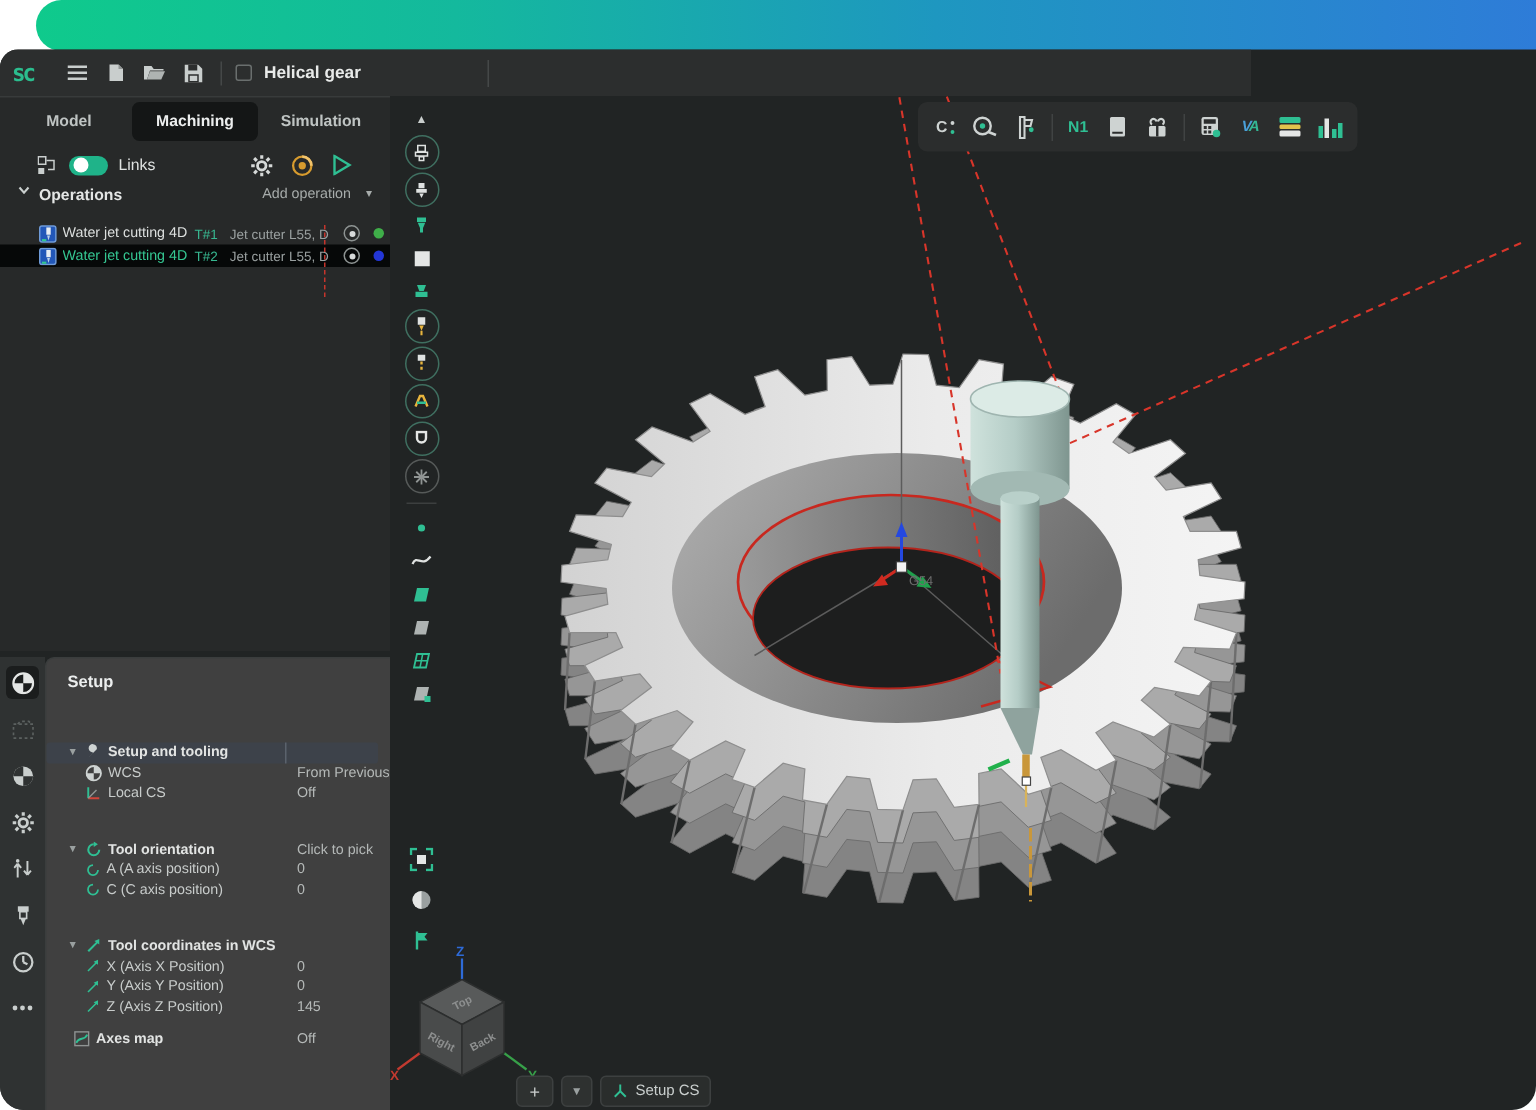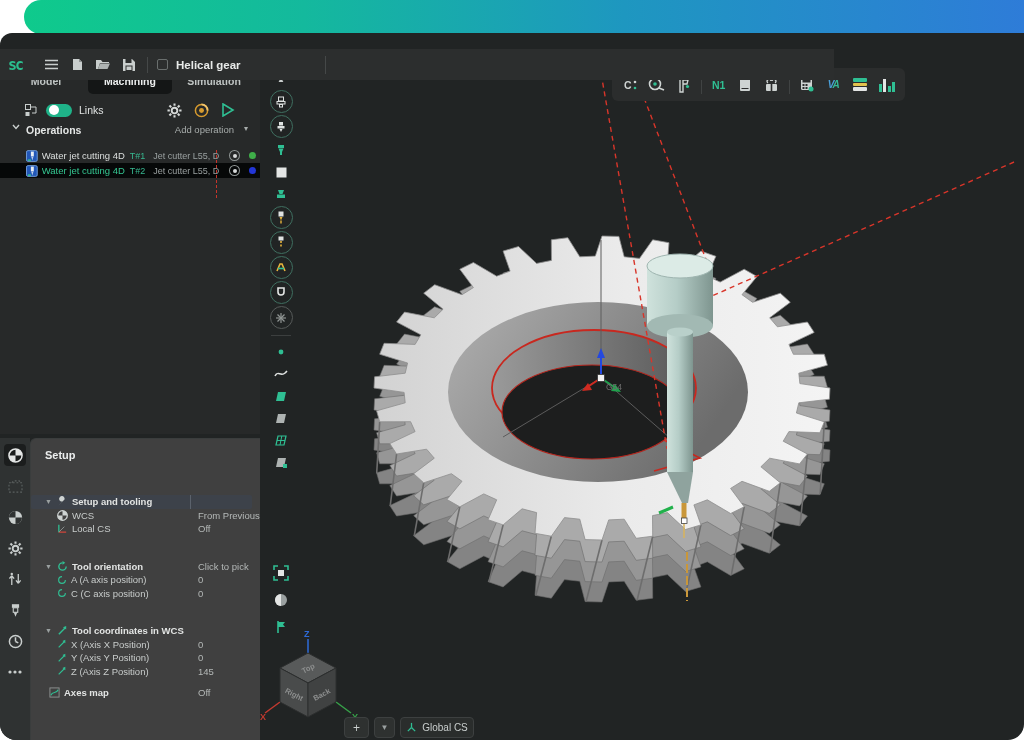--- a/index.html
+++ b/index.html
@@ -14,21 +14,21 @@
 
   
   .app { position:absolute; left:0; top:33px; width:1024px; height:707px;
     background:#212424; border-radius:12px 0 16px 16px; overflow:hidden;
     color:#d6d9d8; font-size:10px; }
 
   
   #scene-svg { position:absolute; left:0; top:0; width:1024px; height:707px; z-index:1; }
 
   
-  .titlebar { position:absolute; left:0; top:16px; width:834px; height:31px; z-index:3;
+  .titlebar { position:absolute; left:0; top:0; width:834px; height:31px; z-index:3;
     background:#2c2e2e; display:flex; align-items:center; }
   .logo { width:30px; margin-left:8px; color:#2bbd8e;
     font-family:"DejaVu Sans Mono", monospace; font-weight:bold; font-size:15px;
     letter-spacing:-2px; transform:scaleY(1.05); }
   .tb-btn { width:26px; height:22px; display:flex; align-items:center; justify-content:center;
     color:#c9cecd; cursor:pointer; }
   .tb-sep { width:1px; height:16px; background:#454848; margin:0 5px; }
   .doc-box { width:11px; height:11px; border:1px solid #6a6f6e; border-radius:2px; margin:0 8px 0 4px; }
   .win-title { color:#e8eae9; font-weight:bold; font-size:11.5px; }
   .tb-sep2 { width:1px; height:18px; background:#454848; margin-left:84px; }
@@ -735,18 +735,18 @@
 
     <div class="bottom-bar">
       <div class="bb-btn bb-plus">+</div>
       <div class="bb-btn bb-chev">▼</div>
       <div class="bb-btn bb-cs">
         <svg width="11" height="11" viewBox="0 0 12 12">
             <line x1="6" y1="6" x2="6" y2="1" stroke="#2fbf93" stroke-width="1.4"></line>
             <line x1="6" y1="6" x2="2" y2="10" stroke="#2fbf93" stroke-width="1.4"></line>
             <line x1="6" y1="6" x2="10" y2="10" stroke="#2fbf93" stroke-width="1.4"></line>
           </svg>
-        <span>Global CS</span>
+        <span>Setup CS</span>
       </div>
     </div>
 
   </div>
 </div>
 
 </body></html>

